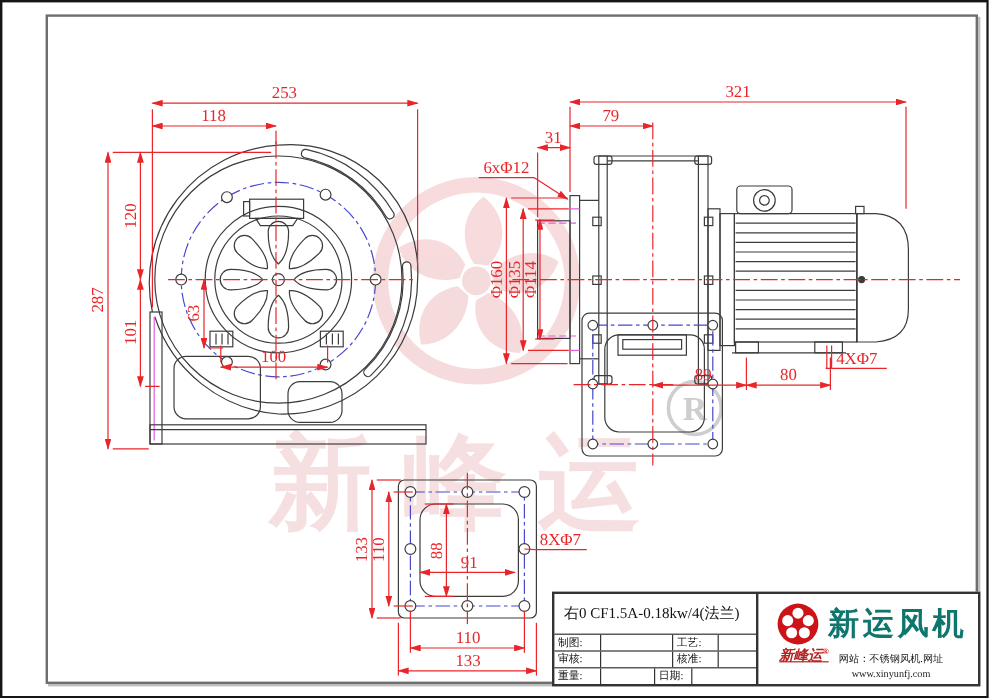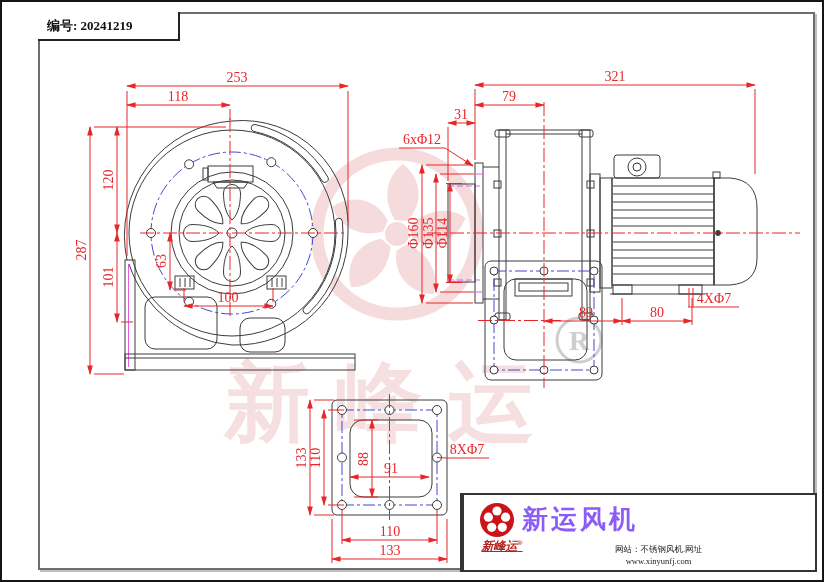--- a/index.html
+++ b/index.html
@@ -22,21 +22,21 @@
   .tb-row{display:flex;border-top:1px solid #333;flex:1;}
   .tb-cell{box-sizing:border-box;border-left:1px solid #333;display:flex;align-items:center;
            padding-left:3px;font-size:9px;overflow:hidden;white-space:nowrap;}
   .tb-cell.first{border-left:none;}
   .tb-right{flex:1;border-left:2px solid #333;position:relative;box-sizing:border-box;}
   .tb-logo{position:absolute;left:13px;top:5px;}
   .tb-script{position:absolute;left:2px;top:43px;width:72px;text-align:center;color:#b3231f;
              font-size:12px;font-weight:bold;font-style:italic;text-decoration:underline;}
   .tb-script sup{font-size:7px;color:#cc1418;}
   .tb-brand{position:absolute;left:58px;top:7px;font-size:26px;font-weight:bold;letter-spacing:3px;
-            color:#8b5cf6;white-space:nowrap;}
+            color:#0f766e;white-space:nowrap;}
   .tb-site{position:absolute;left:40px;right:2px;bottom:3px;text-align:center;font-size:8.5px;
            line-height:1.35;color:#222;margin-top:15px;}
 </style>
 </head>
 <body>
 
 <div class="page">
   <div class="frame"></div>
 
   <svg class="drawing" width="824" height="582" viewBox="0 0 824 582">
@@ -286,25 +286,43 @@
     </g>
     <text class="dimtxt" x="304" y="456" text-anchor="middle" transform="rotate(-90 304 456)">133</text>
     <text class="dimtxt" x="318" y="456" text-anchor="middle" transform="rotate(-90 318 456)">110</text>
     <text class="dimtxt" x="366" y="457" text-anchor="middle" transform="rotate(-90 366 457)">88</text>
     <text class="dimtxt" x="389" y="471" text-anchor="middle">91</text>
     <text class="dimtxt" x="465" y="452" text-anchor="middle">8XΦ7</text>
     <text class="dimtxt" x="388" y="534" text-anchor="middle">110</text>
     <text class="dimtxt" x="388" y="553" text-anchor="middle">133</text>
   </svg>
 
-  <div class="doc-number">
-    <span>编号: 20241219</span>
-  </div>
 
   <div class="title-block">
+    <div class="tb-left">
+      <div class="tb-product">右0 CF1.5A-0.18kw/4(法兰)</div>
+      <div class="tb-row">
+        <div class="tb-cell first" style="width:38px">制图:</div>
+        <div class="tb-cell" style="width:60px"></div>
+        <div class="tb-cell" style="width:38px">工艺:</div>
+        <div class="tb-cell" style="flex:1"></div>
+      </div>
+      <div class="tb-row">
+        <div class="tb-cell first" style="width:38px">审核:</div>
+        <div class="tb-cell" style="width:60px"></div>
+        <div class="tb-cell" style="width:38px">核准:</div>
+        <div class="tb-cell" style="flex:1"></div>
+      </div>
+      <div class="tb-row">
+        <div class="tb-cell first" style="width:38px">重量:</div>
+        <div class="tb-cell" style="width:45px"></div>
+        <div class="tb-cell" style="width:31px">日期:</div>
+        <div class="tb-cell" style="flex:1"></div>
+      </div>
+    </div>
     <div class="tb-right">
       <svg class="tb-logo" width="40" height="40" viewBox="-20 -20 40 40">
         <circle r="17" fill="#cc1418"></circle>
         <g fill="#fff">
           <circle cx="0" cy="-9" r="4.6"></circle>
           <circle cx="8.6" cy="-2.8" r="4.6"></circle>
           <circle cx="5.3" cy="7.3" r="4.6"></circle>
           <circle cx="-5.3" cy="7.3" r="4.6"></circle>
           <circle cx="-8.6" cy="-2.8" r="4.6"></circle>
         </g>

